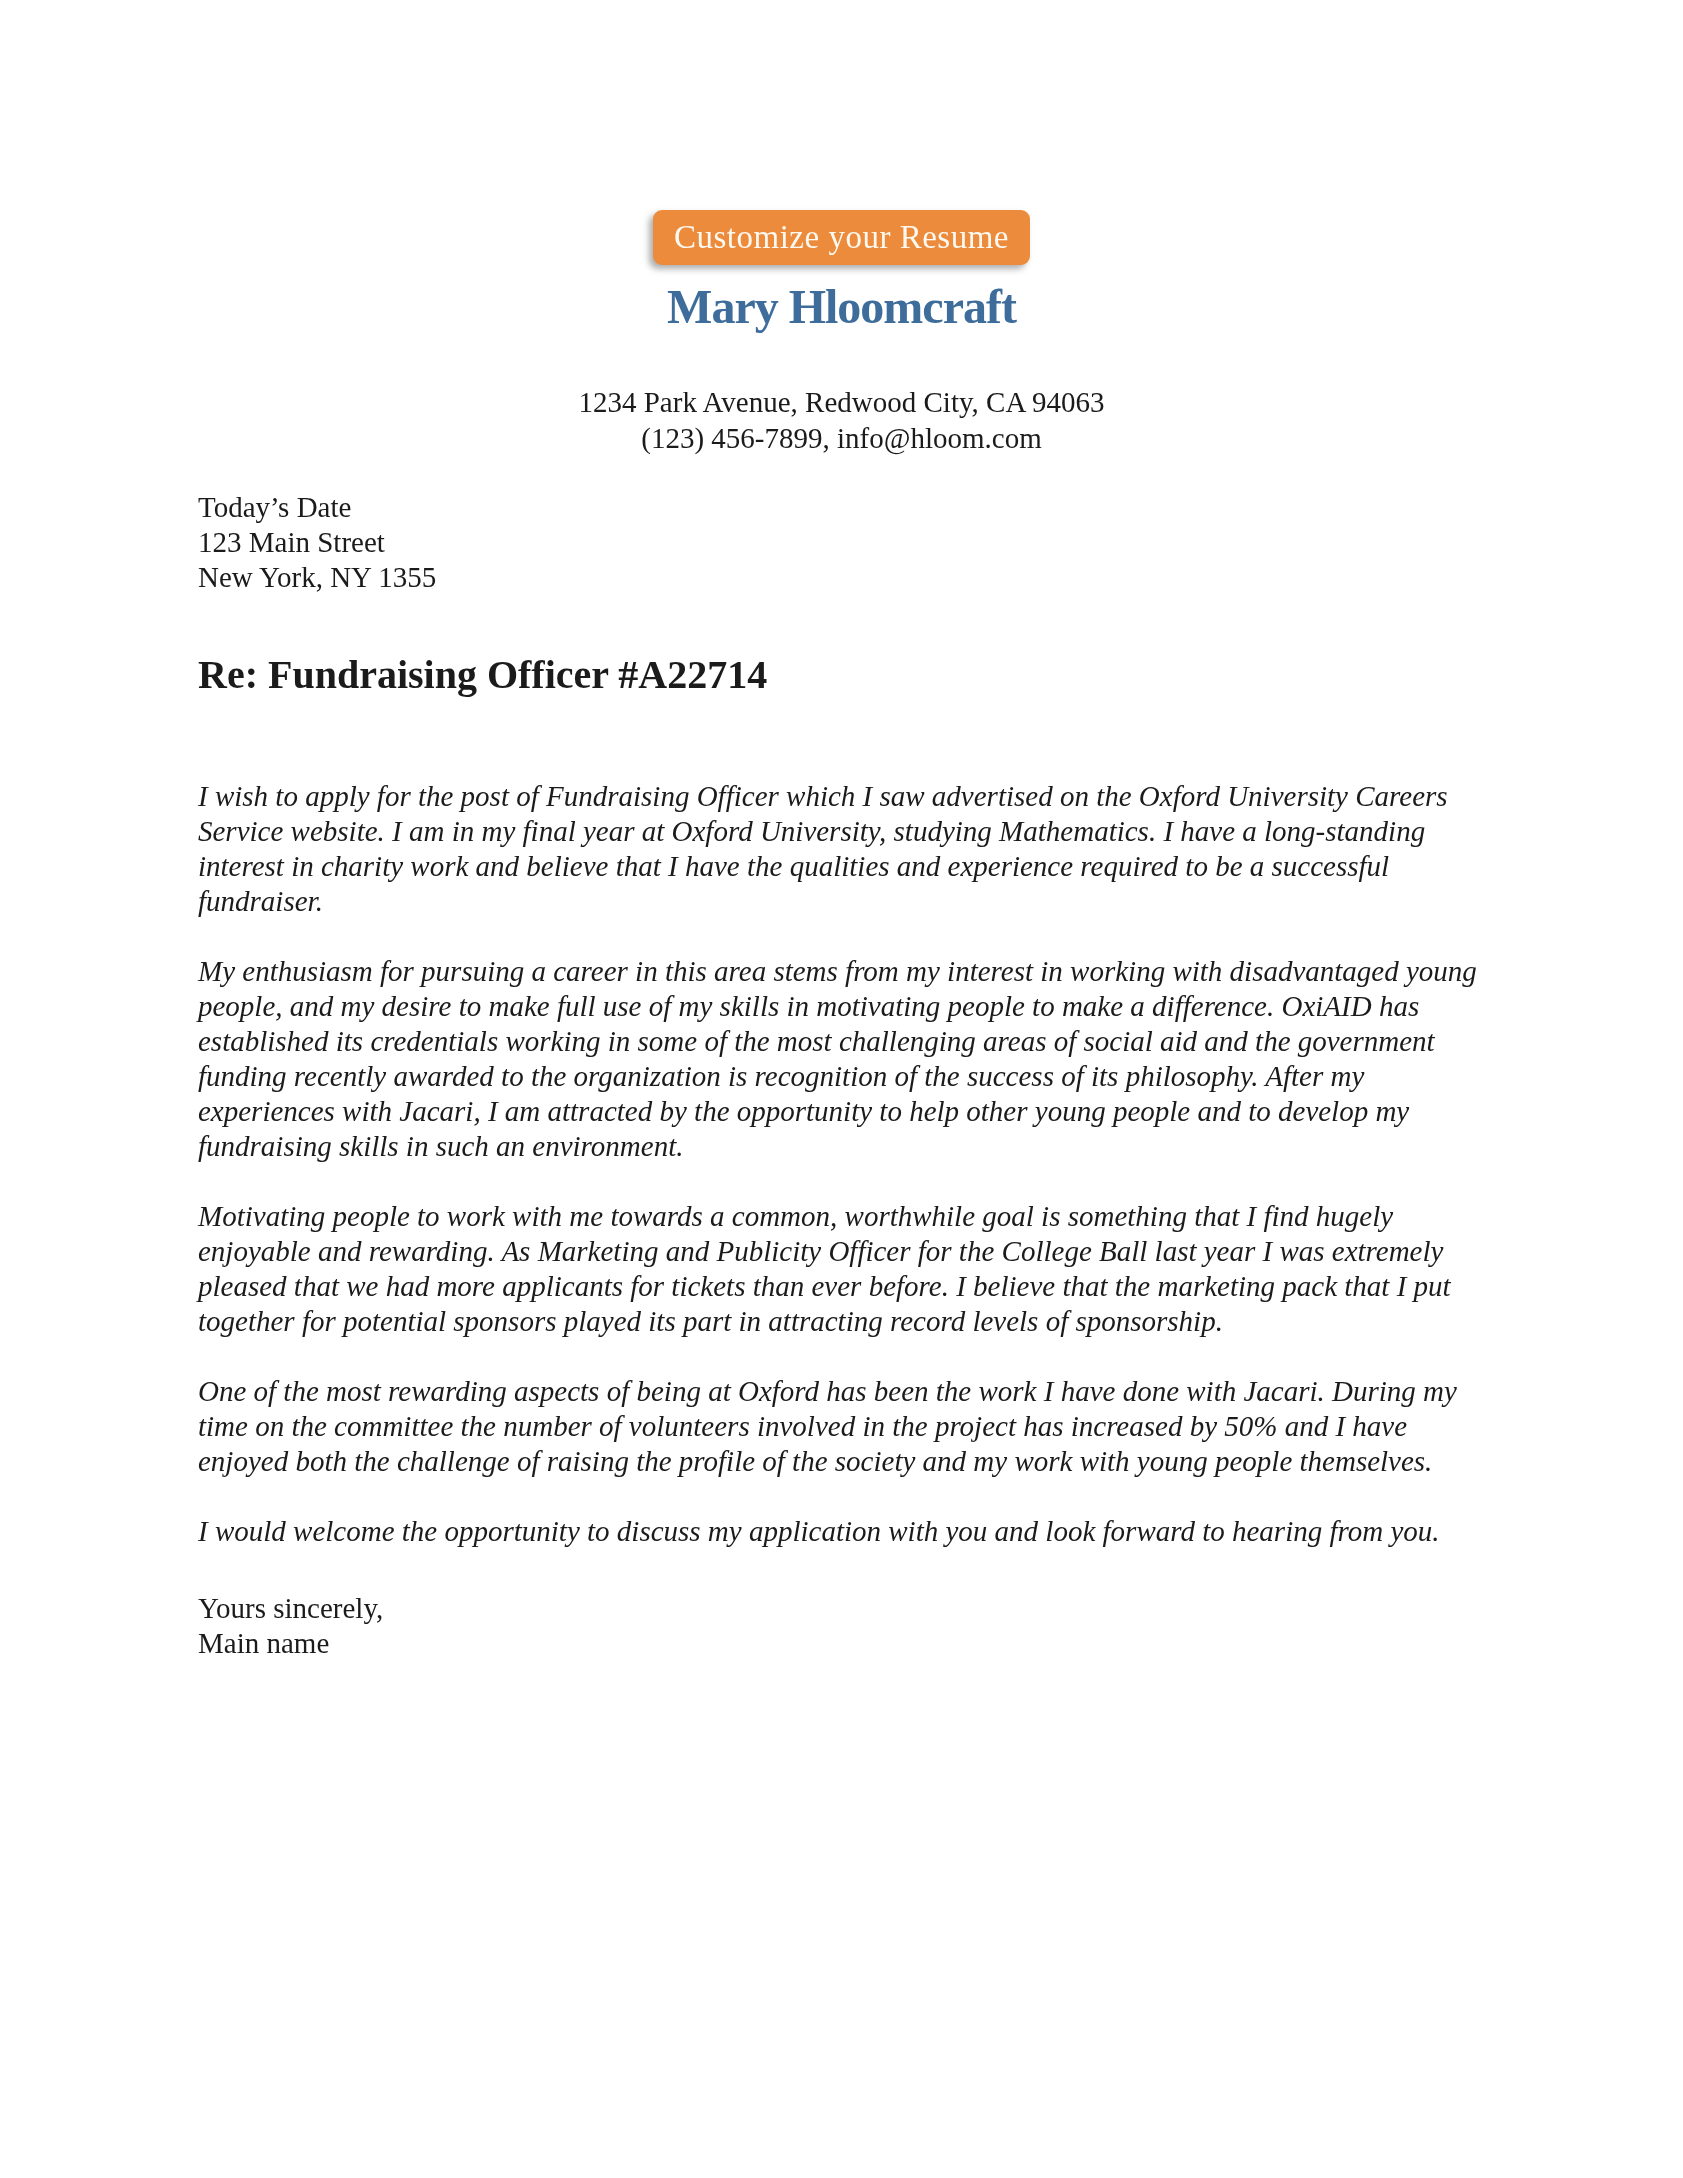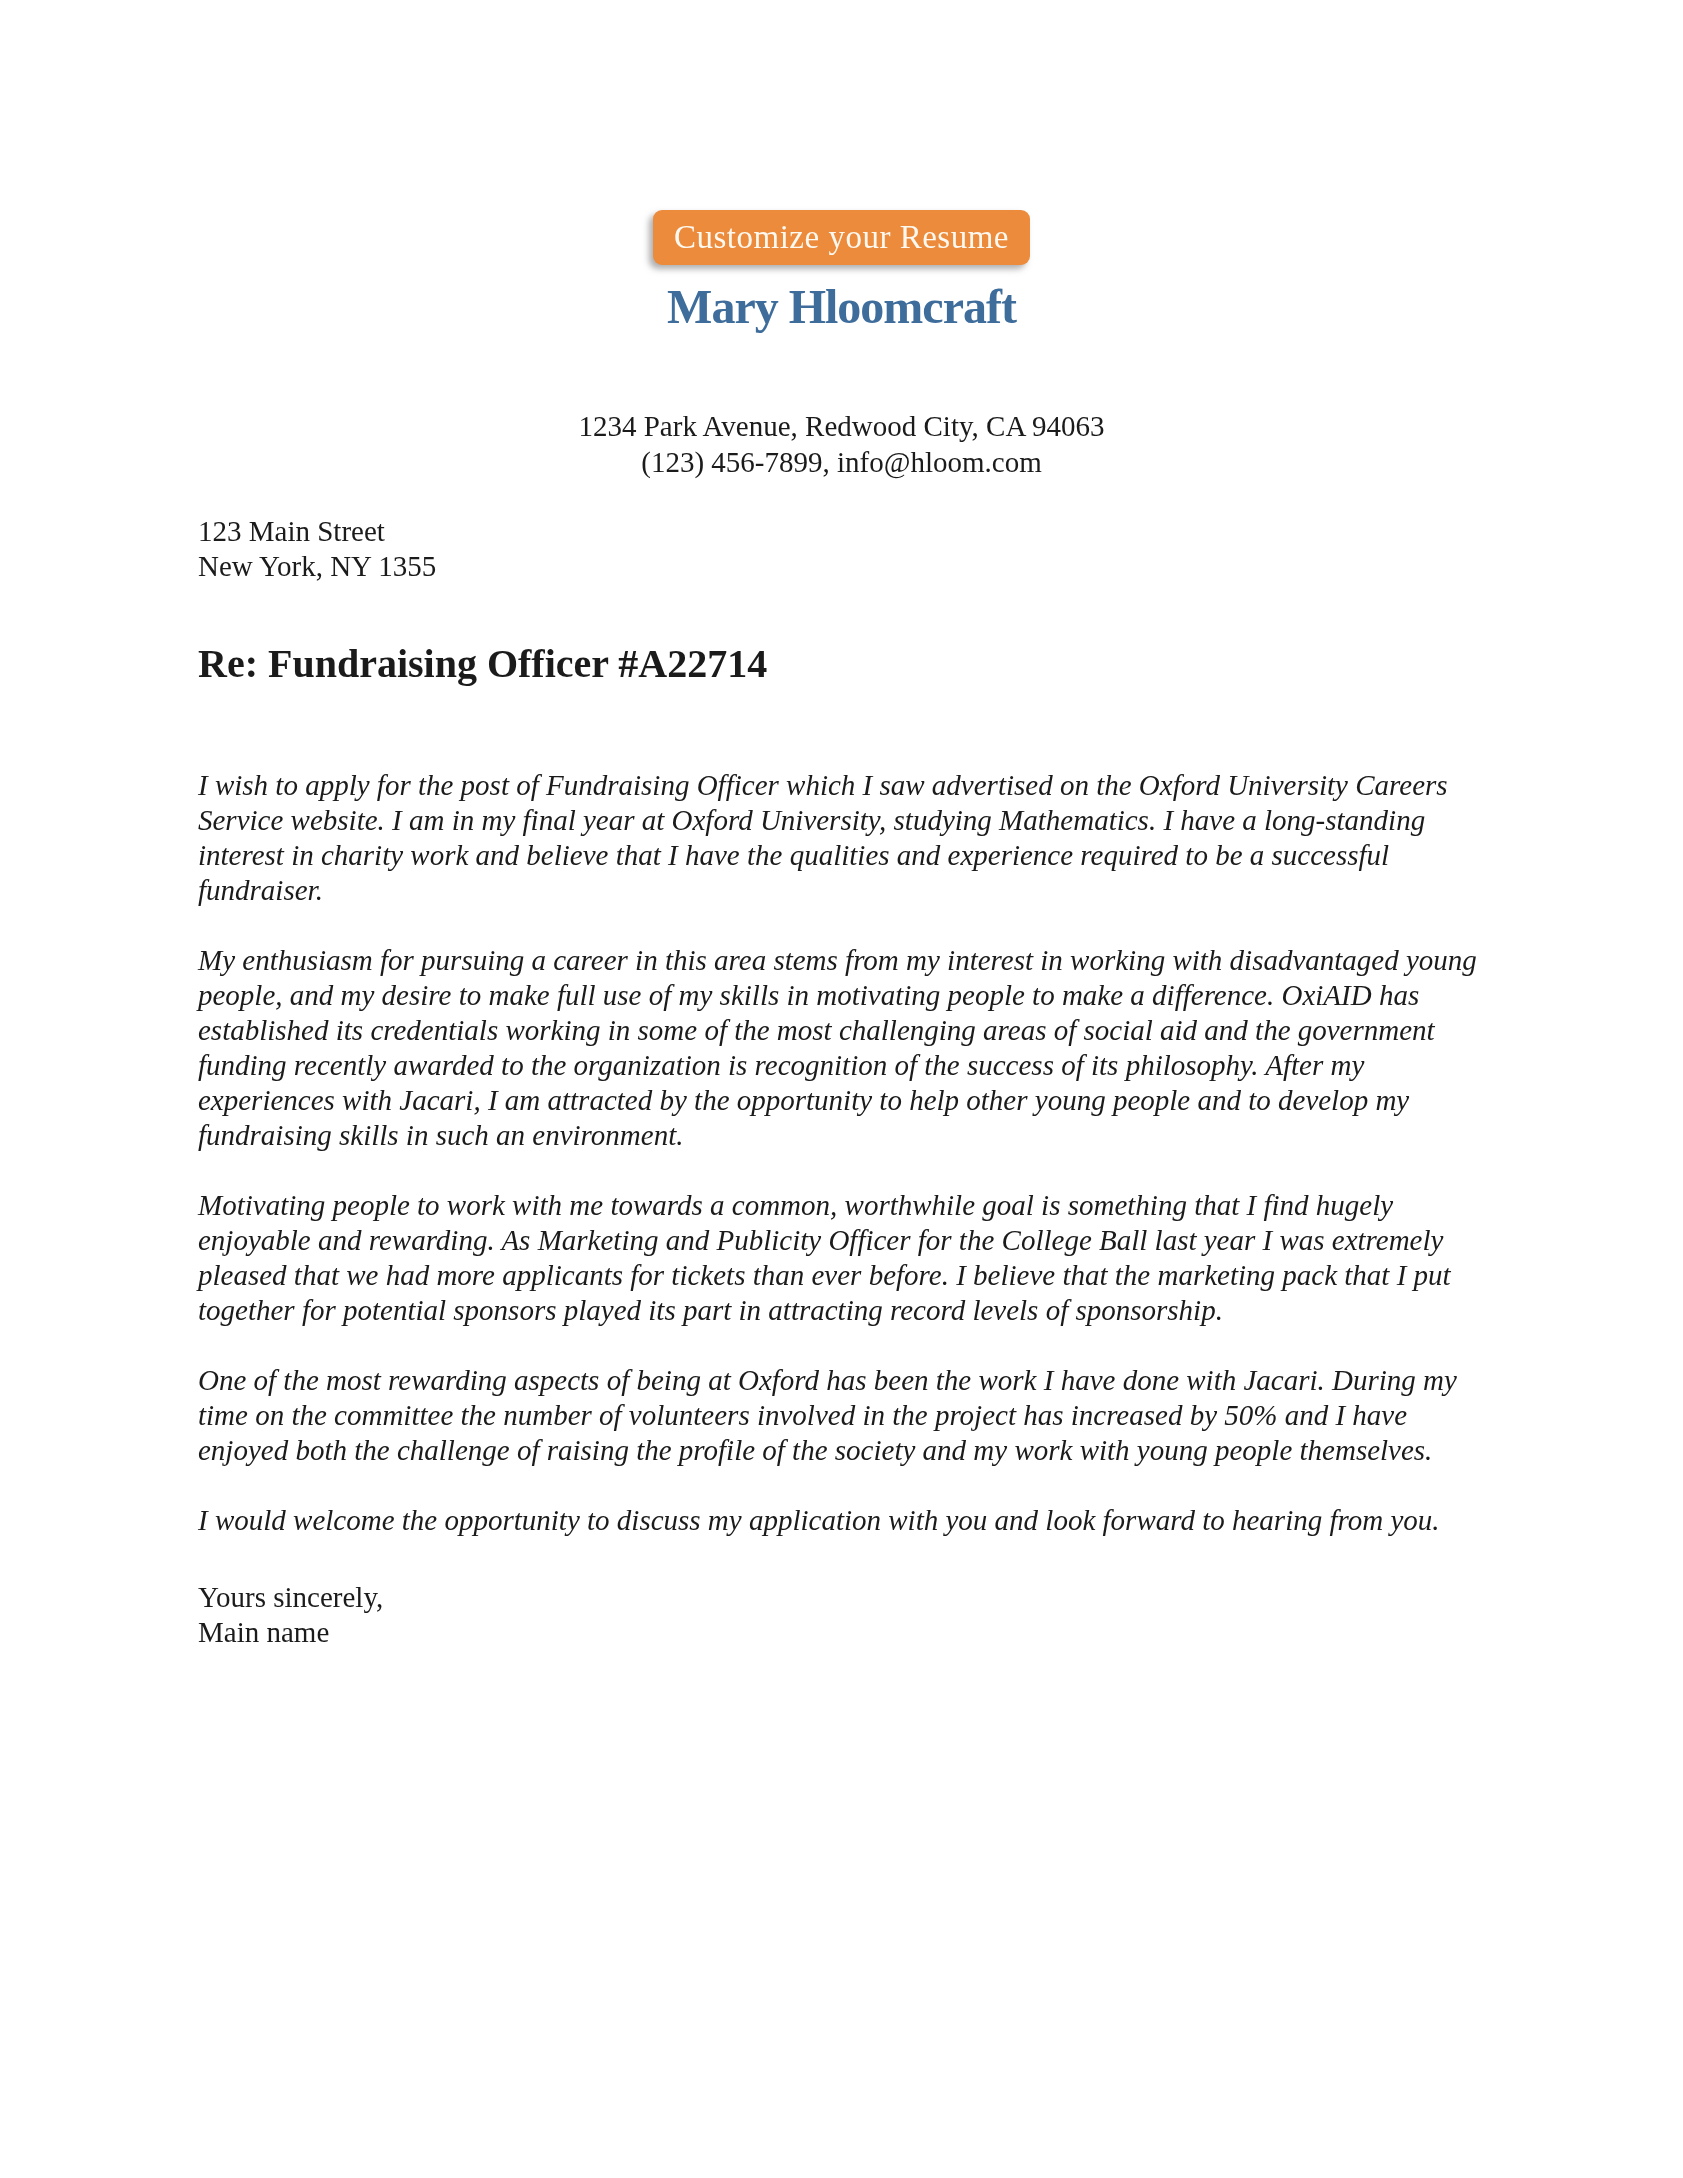--- a/index.html
+++ b/index.html
@@ -41,21 +41,21 @@
     letter-spacing: 0.5px;
   }
   .name {
     font-size: 48px;
     line-height: 83px;
     font-weight: bold;
     color: #3E6D9C;
     letter-spacing: -1px;
   }
   .address-block {
-    margin-top: 60px;
+    margin-top: 36px;
     font-size: 29px;
     line-height: 36px;
   }
   .letter {
     margin-left: 198px;
     width: 1279px;
   }
   .recipient {
     margin-top: 34px;
     font-size: 29px;
@@ -94,20 +94,21 @@
     <div class="name">Mary Hloomcraft</div>
     <div class="address-block">
       <div>1234 Park Avenue, Redwood City, CA 94063</div>
       <div>(123) 456-7899, info@hloom.com</div>
     </div>
   </div>
 
   <div class="letter">
 
     <div class="recipient">
+      <div>Today’s Date</div>
       <div>123 Main Street</div>
       <div>New York, NY 1355</div>
     </div>
 
     <div class="subject">Re: Fundraising Officer #A22714</div>
 
     <div class="body-text">
       <p class="first">I wish to apply for the post of Fundraising Officer which I saw advertised on the Oxford University Careers Service website. I am in my final year at Oxford University, studying Mathematics. I have a long-standing interest in charity work and believe that I have the qualities and experience required to be a successful fundraiser.</p>
       <p>My enthusiasm for pursuing a career in this area stems from my interest in working with disadvantaged young people, and my desire to make full use of my skills in motivating people to make a difference. OxiAID has established its credentials working in some of the most challenging areas of social aid and the government funding recently awarded to the organization is recognition of the success of its philosophy. After my experiences with Jacari, I am attracted by the opportunity to help other young people and to develop my fundraising skills in such an environment.</p>
       <p>Motivating people to work with me towards a common, worthwhile goal is something that I find hugely enjoyable and rewarding. As Marketing and Publicity Officer for the College Ball last year I was extremely pleased that we had more applicants for tickets than ever before. I believe that the marketing pack that I put together for potential sponsors played its part in attracting record levels of sponsorship.</p>

